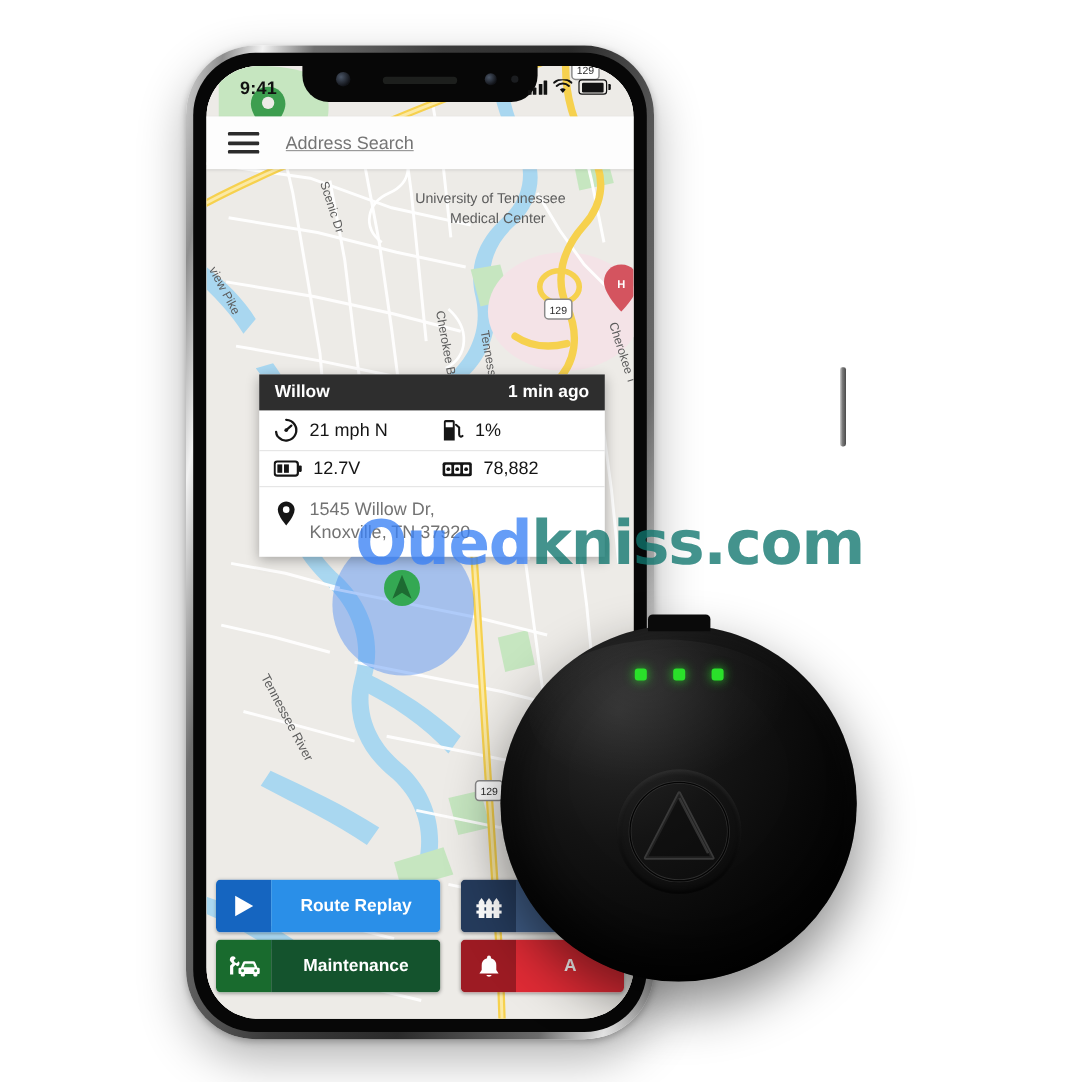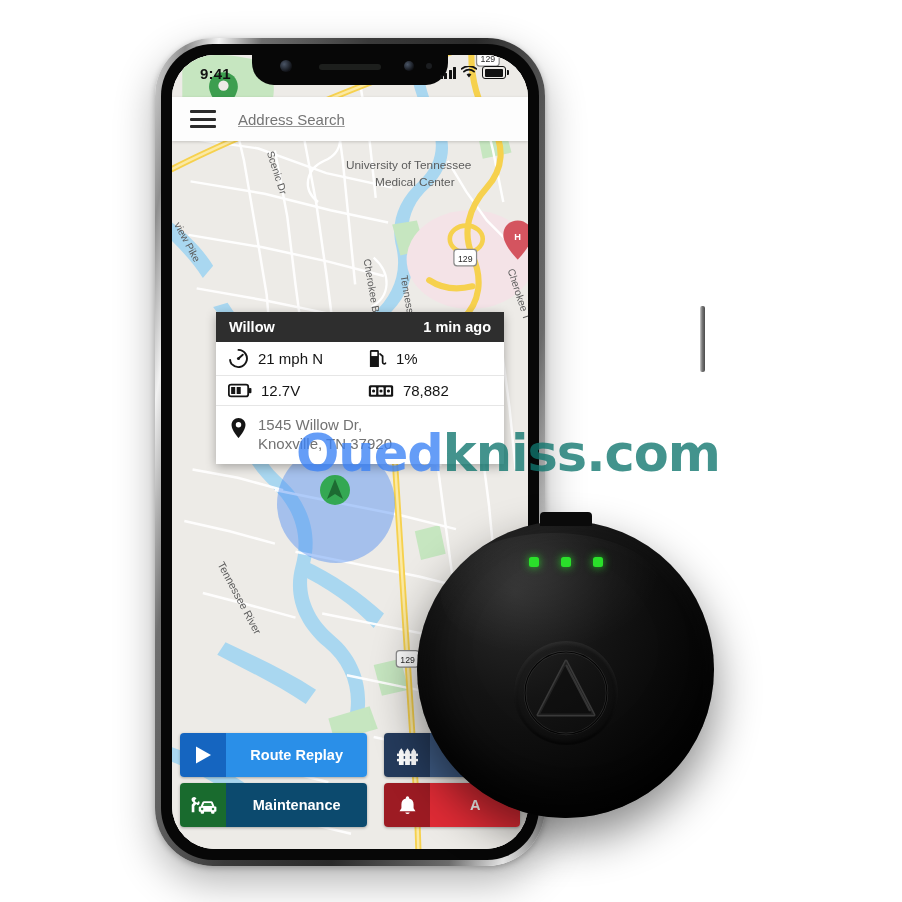--- a/index.html
+++ b/index.html
@@ -130,21 +130,21 @@
     color:#fff;font-size:14.5px;font-weight:bold;padding:0 12px;white-space:nowrap;
   }
   .b-replay{flex:1 1 58%;}
   .b-replay .ic{background:#1565c0;}
   .b-replay .lb{background:#2a8fe8;}
   .b-geo{flex:1 1 42%;}
   .b-geo .ic{background:#253b5c;}
   .b-geo .lb{background:#3f5c85;}
   .b-maint{flex:1 1 58%;}
   .b-maint .ic{background:#196b2e;}
-  .b-maint .lb{background:#0c4a6e;}
+  .b-maint .lb{background:#14532d;}
   .b-alert{flex:1 1 42%;}
   .b-alert .ic{background:#9d1b23;}
   .b-alert .lb{background:#e02b35;}
 
   
   .watermark{
     position:absolute;left:296px;top:424px;z-index:40;
     font-size:51px;font-weight:bold;letter-spacing:-1px;
     font-family:"DejaVu Sans",sans-serif;
     opacity:.78;pointer-events:none;white-space:nowrap;

